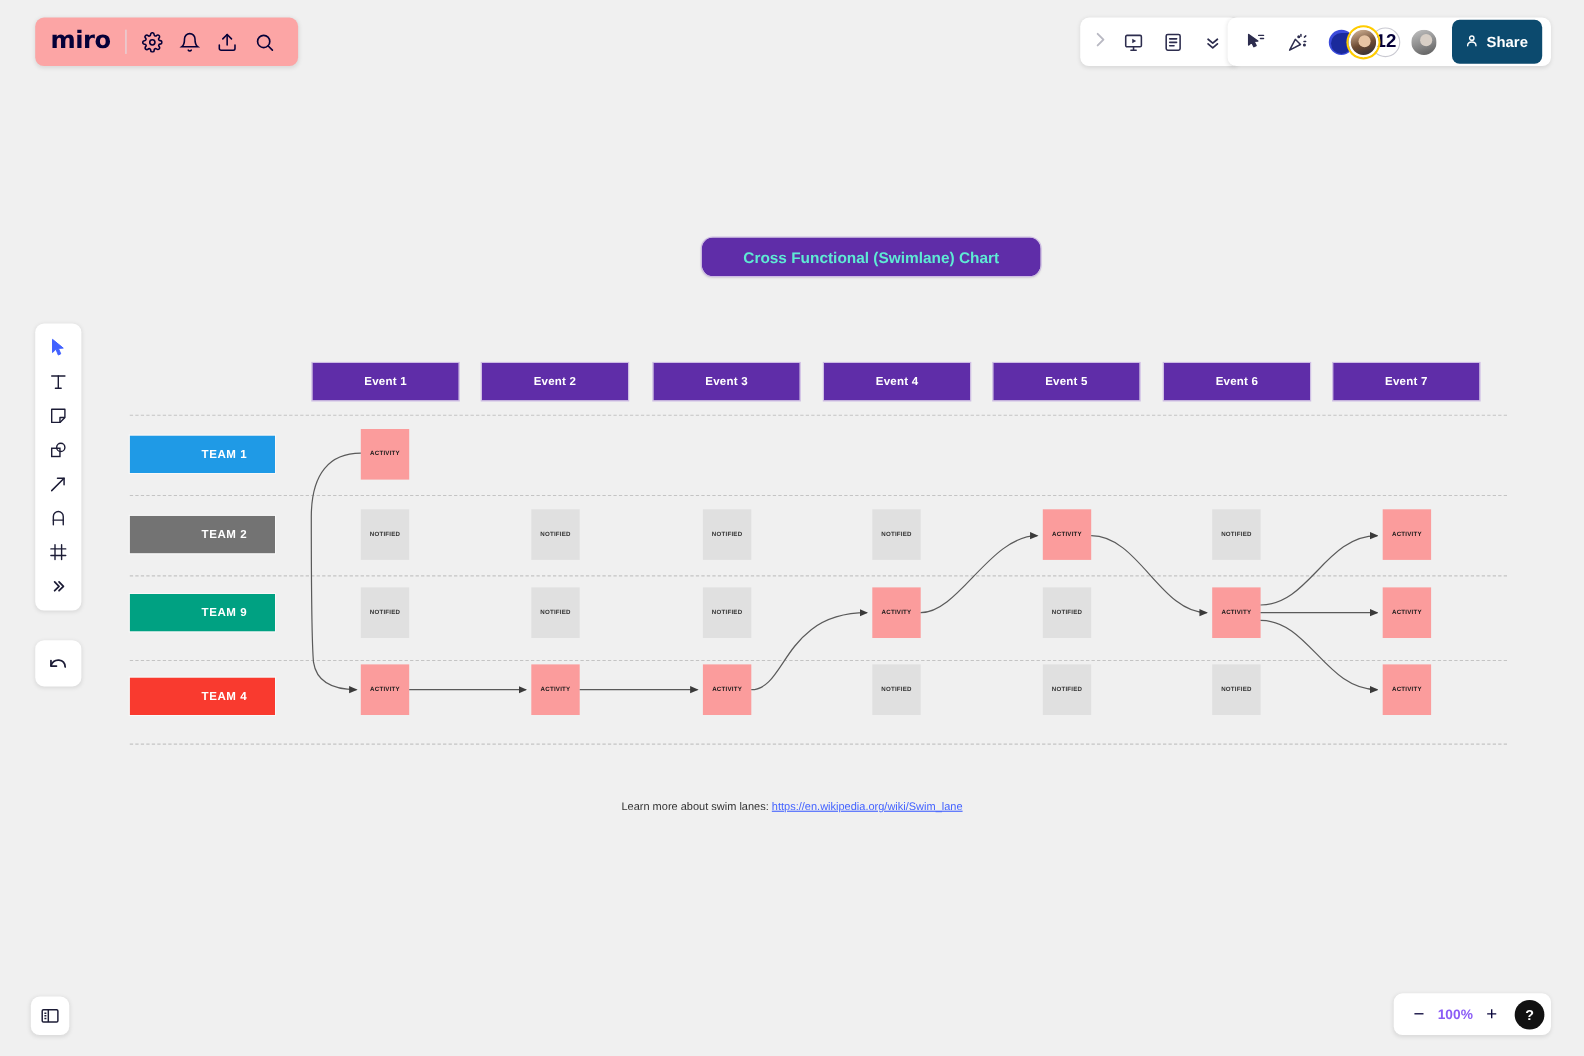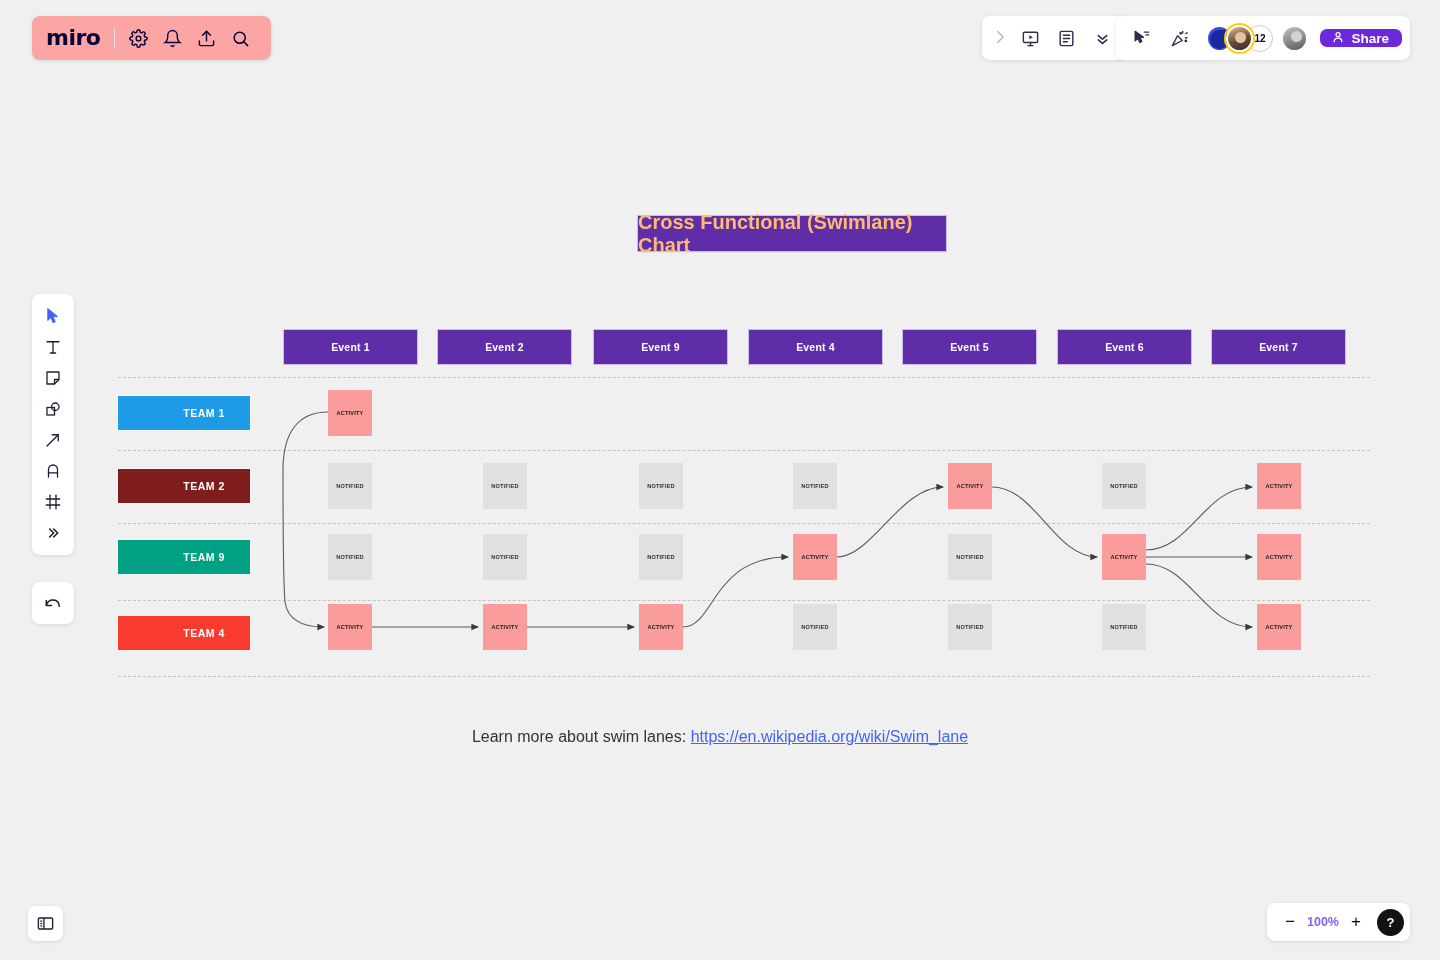--- a/index.html
+++ b/index.html
@@ -64,26 +64,26 @@
   }
   .av-photo2 { background: linear-gradient(160deg,#b9b9b9 10%, #8a8a8a 55%, #5a5a5a 100%); margin-left: 8px; }
   .av-photo2::after {
     content:""; position:absolute; left:8px; top:4px; width:11px; height:11px;
     border-radius:50%; background:#d8cfc6;
   }
   .av-count {
     width: 27px; height: 27px; border-radius: 50%;
     background: #fff; border: 1.5px solid #c9c9d1; margin-left: -7px;
     display: flex; align-items: center; justify-content: center;
-    font-size: 10px; font-weight: 700; color: #050038; cursor: pointer;
+    font-size: 17px; font-weight: 700; color: #050038; cursor: pointer;
   }
   .share-btn {
     display: flex; align-items: center; gap: 6px;
-    background: #6d28d9; color: #fff; border: none; border-radius: 7px;
-    height: 18px; padding: 0 13px 0 11px; cursor: pointer;
+    background: #0c4a6e; color: #fff; border: none; border-radius: 7px;
+    height: 40px; padding: 0 13px 0 11px; cursor: pointer;
     font-family: "Liberation Sans", sans-serif;
     font-size: 13.5px; font-weight: 600; margin-left: 4px;
   }
 
   
   .lefttool {
     position: absolute; left: 32px; top: 294px;
     width: 42px; background: #fff; border-radius: 8px;
     padding: 7px 0; box-shadow: 0 1px 4px rgba(0,0,0,0.10);
     display: flex; flex-direction: column; align-items: center; gap: 1px;
@@ -124,23 +124,24 @@
     width: 27px; height: 27px; border-radius: 50%;
     background: #121212; color: #fff; display: flex; align-items: center; justify-content: center;
     font-size: 13px; font-weight: 700; cursor: pointer; margin-left: 6px;
   }
 
   
   .title-banner {
     position: absolute; left: 638px; top: 216px;
     width: 308px; height: 35px; background: #5f2da8;
     display: flex; align-items: center; justify-content: center;
-    color: #fdba74; font-size: 20px; font-weight: 700;
+    color: #5eead4; font-size: 14px; font-weight: 700;
     box-shadow: 0 1px 2px rgba(0,0,0,0.12);
     outline: 1px solid #cdbbe4;
+    border-radius: 10px;
   }
 
   .events-row { position: absolute; left: 0; top: 330px; width: 1328px; height: 34px; }
   .event-box {
     position: absolute; top: 0; height: 34px; width: 133px;
     background: #5f2da8; color: #fff;
     display: flex; align-items: center; justify-content: center;
     font-size: 10.5px; font-weight: 600; letter-spacing: 0.2px;
     outline: 1px solid #cdbbe4;
   }
@@ -164,21 +165,21 @@
     font-size: 5.6px; font-weight: 700; color: #1a1a1a;
     letter-spacing: 0.2px;
   }
   .cell.activity { background: #fb9c9c; }
   .cell.notified { background: #e0e0e0; color: #333; }
 
   .flow-svg { position: absolute; left: 0; top: 0; width: 1440px; height: 960px; pointer-events: none; }
 
   .footer-note {
     position: absolute; left: 0; top: 728px; width: 1440px;
-    text-align: center; font-size: 16px; color: #333;
+    text-align: center; font-size: 10px; color: #333;
   }
   .footer-note a { color: #4262ff; text-decoration: underline; }
 </style>
 </head>
 <body>
 
 <div id="app">
 
   <div class="topbar-left">
     <div class="miro-logo">miro</div>
@@ -332,35 +333,35 @@
       <polyline points="4,9 4,15 10,15"></polyline>
       <path d="M4 14.5 C7 6 19 6.5 19.5 16"></path>
     </svg>
   </div>
 
   <div class="title-banner">Cross Functional (Swimlane) Chart</div>
 
   <div class="events-row" id="events-row">
       <div class="event-box" style="left: 284px;">Event 1</div>
       <div class="event-box" style="left: 438px;">Event 2</div>
-      <div class="event-box" style="left: 594px;">Event 9</div>
+      <div class="event-box" style="left: 594px;">Event 3</div>
       <div class="event-box" style="left: 749px;">Event 4</div>
       <div class="event-box" style="left: 903px;">Event 5</div>
       <div class="event-box" style="left: 1058px;">Event 6</div>
       <div class="event-box" style="left: 1212px;">Event 7</div>
     </div>
 
   <div id="lanes">
       <div class="lane-sep" style="top: 377px;"></div>
       <div class="lane-sep" style="top: 450px;"></div>
       <div class="lane-sep" style="top: 523px;"></div>
       <div class="lane-sep" style="top: 600px;"></div>
       <div class="lane-sep" style="top: 676px;"></div>
       <div class="team-label" style="top: 396px; background: rgb(31, 154, 230);">TEAM 1</div>
-      <div class="team-label" style="top: 469px; background: #7f1d1d;">TEAM 2</div>
+      <div class="team-label" style="top: 469px; background: #737373;">TEAM 2</div>
       <div class="team-label" style="top: 540px; background: rgb(0, 161, 130);">TEAM 9</div>
       <div class="team-label" style="top: 616px; background: rgb(249, 58, 47);">TEAM 4</div>
       <div class="cell activity" style="left: 328px; top: 390px;">ACTIVITY</div>
       <div class="cell notified" style="left: 328px; top: 463px;">NOTIFIED</div>
       <div class="cell notified" style="left: 483px; top: 463px;">NOTIFIED</div>
       <div class="cell notified" style="left: 639px; top: 463px;">NOTIFIED</div>
       <div class="cell notified" style="left: 793px; top: 463px;">NOTIFIED</div>
       <div class="cell activity" style="left: 948px; top: 463px;">ACTIVITY</div>
       <div class="cell notified" style="left: 1102px; top: 463px;">NOTIFIED</div>
       <div class="cell activity" style="left: 1257px; top: 463px;">ACTIVITY</div>

